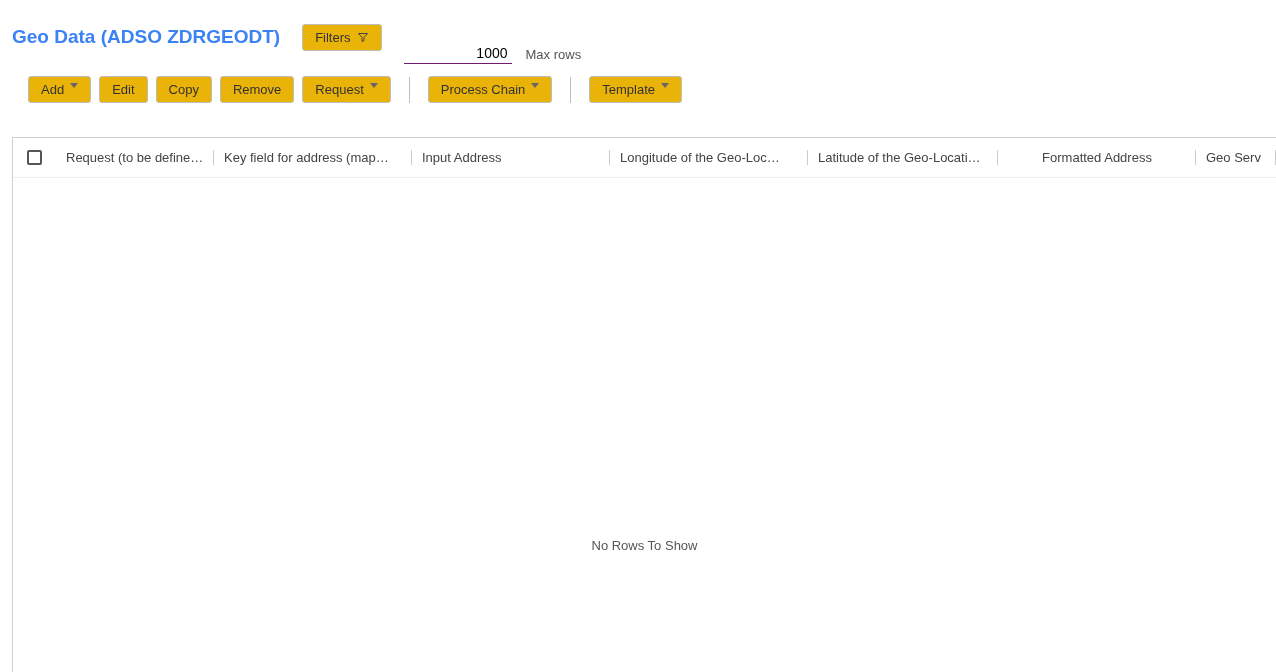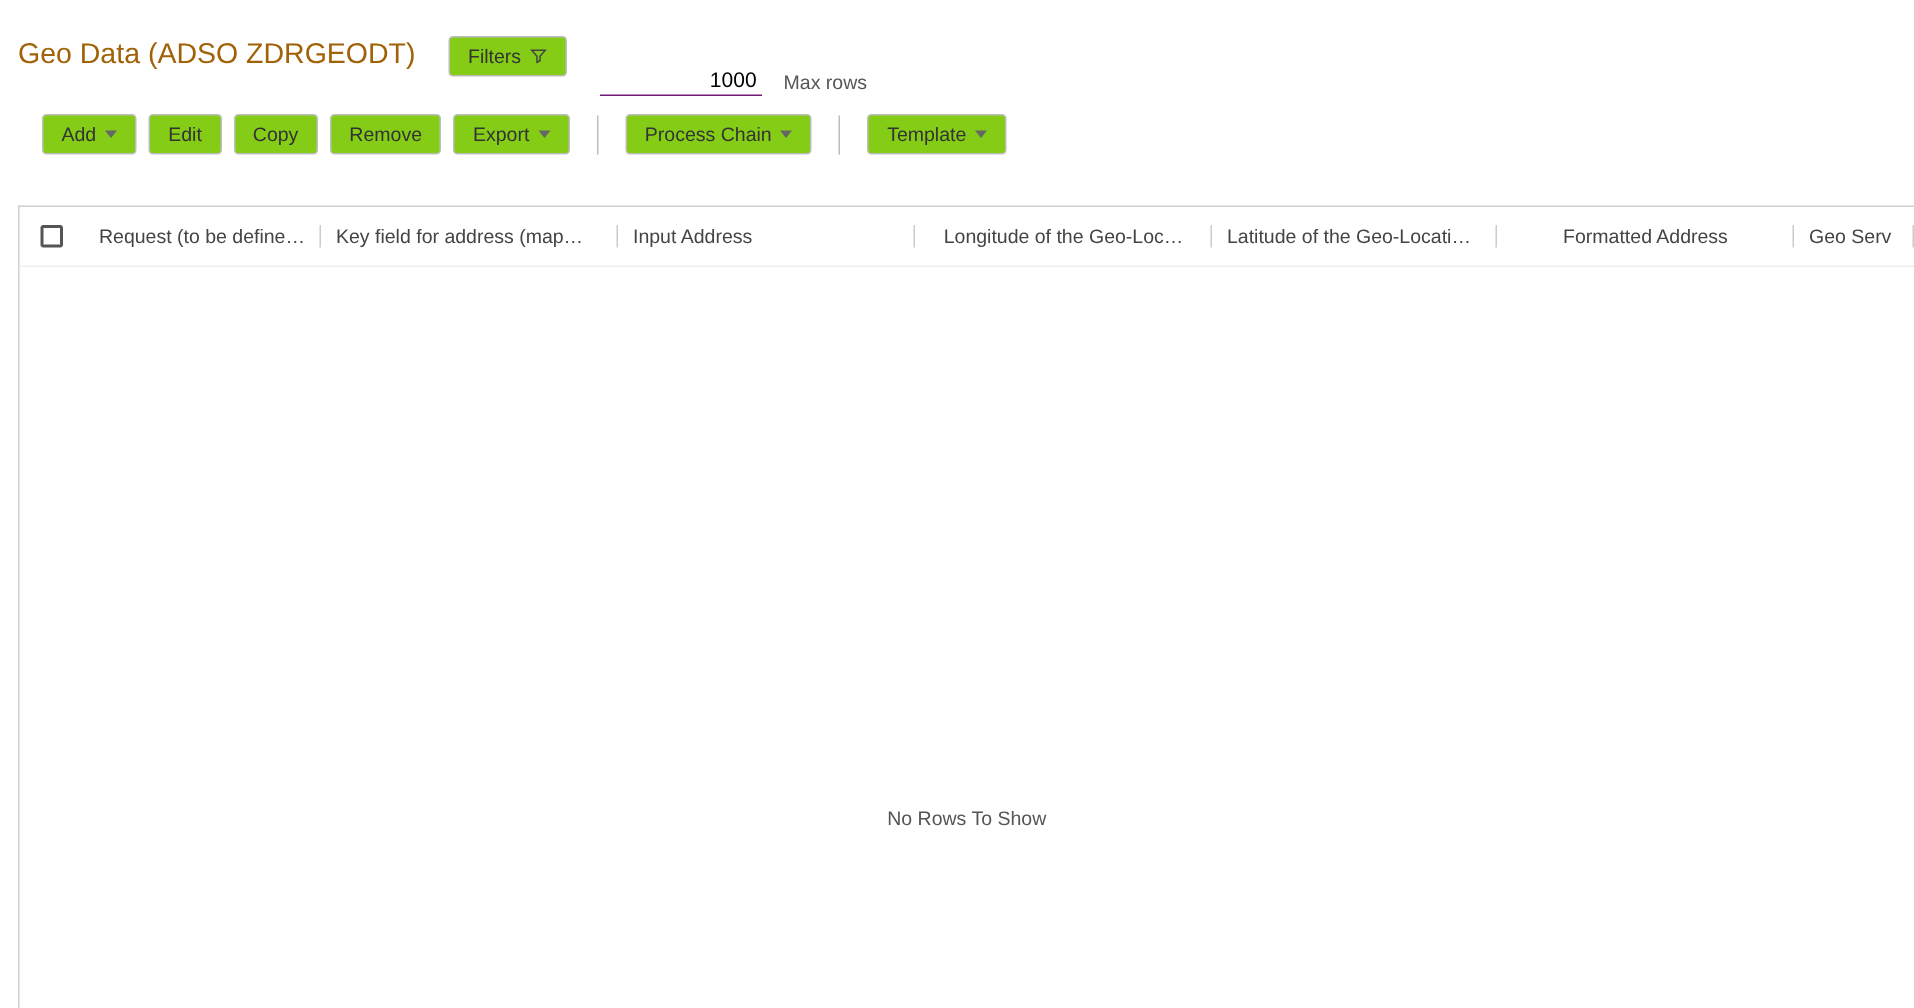--- a/index.html
+++ b/index.html
@@ -11,34 +11,33 @@
     background: #fff;
   }
   .header-row {
     display: flex;
     align-items: center;
     padding: 10px 12px 4px 12px;
     gap: 22px;
   }
   .page-title {
     font-size: 19px;
-    font-weight: normal;
-    color: #a16207;
+    font-weight: bold;
+    color: #3b82f6;
     margin: 0;
   }
   .btn {
-    background: #84cc16;
+    background: #eab308;
     border: 1px solid #bdbdbd;
     border-radius: 3px;
     padding: 6px 12px;
     font-size: 13px;
     color: #333;
     cursor: pointer;
     display: inline-flex;
-    align-items: center;
     gap: 6px;
     line-height: 1;
   }
   .caret {
     width: 0; height: 0;
     border-left: 4px solid transparent;
     border-right: 4px solid transparent;
     border-top: 5px solid #666;
     display: inline-block;
   }
@@ -163,21 +162,21 @@
   <button class="btn">
     <span>Edit</span>
   </button>
   <button class="btn">
     <span>Copy</span>
   </button>
   <button class="btn">
     <span>Remove</span>
   </button>
   <button class="btn">
-    <span>Export</span>
+    <span>Request</span>
     <span class="caret"></span>
   </button>
 
   <span class="toolbar-sep"></span>
 
   <button class="btn">
     <span>Process Chain</span>
     <span class="caret"></span>
   </button>
 
@@ -191,20 +190,20 @@
 
 <div class="grid-wrap">
   <div class="grid-header">
     <div class="col-check">
       <div class="checkbox"></div>
     </div>
     <div id="grid-cols" style="display:flex;">
         <div class="col-header" style="width: 158px;">Request (to be defined by …<span class="col-sep"></span></div>
         <div class="col-header" style="width: 198px;">Key field for address (map…<span class="col-sep"></span></div>
         <div class="col-header" style="width: 198px;">Input Address<span class="col-sep"></span></div>
-        <div class="col-header" style="width: 198px; text-align: center;">Longitude of the Geo-Loc…<span class="col-sep"></span></div>
+        <div class="col-header" style="width: 198px;">Longitude of the Geo-Loc…<span class="col-sep"></span></div>
         <div class="col-header" style="width: 190px;">Latitude of the Geo-Locati…<span class="col-sep"></span></div>
         <div class="col-header" style="width: 198px; text-align: center;">Formatted Address<span class="col-sep"></span></div>
         <div class="col-header" style="width: 80px;">Geo Serv<span class="col-sep"></span></div>
       </div>
   </div>
   <div class="empty-msg">No Rows To Show</div>
 </div>
 
 </body></html>

